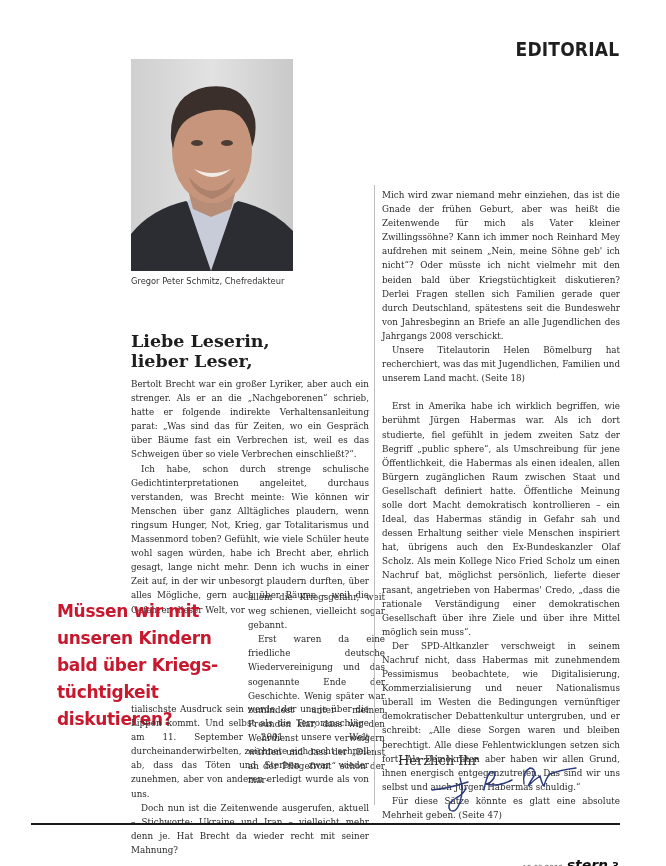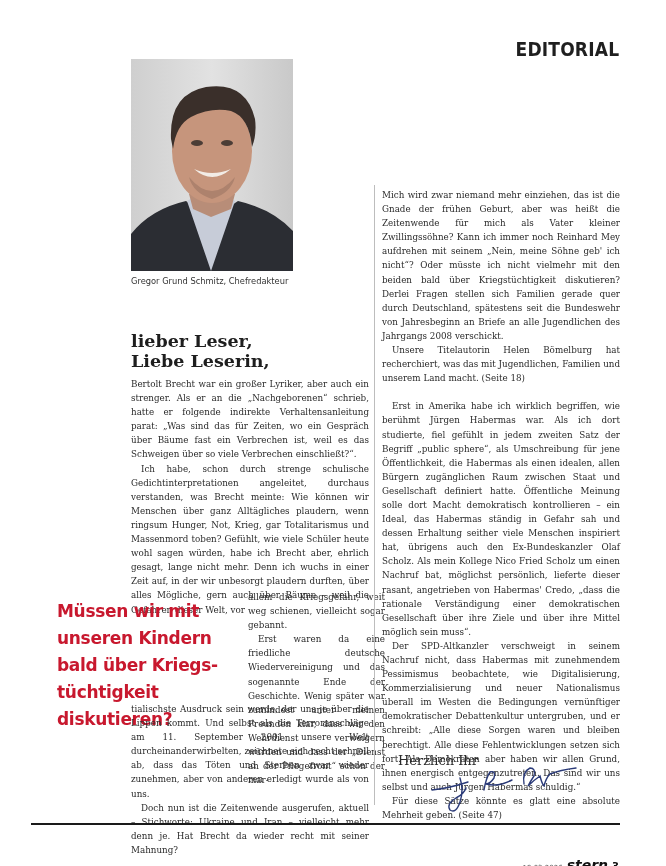--- a/index.html
+++ b/index.html
@@ -67,25 +67,25 @@
     <path d="M56 142 L80 212 L104 142 L92 135 L80 150 L68 135 Z" fill="#c7ccd8"></path>
     <path d="M58 135 L104 135 L100 150 L80 158 L62 150 Z" fill="#b88d78"></path>
     <ellipse cx="81" cy="92" rx="40" ry="52" fill="#c6957c"></ellipse>
     <path d="M40 80 Q38 35 75 28 Q115 22 124 60 Q126 75 121 88 Q118 58 100 52 Q80 48 60 58 Q45 66 42 90 Z" fill="#3a2f2a"></path>
     <ellipse cx="66" cy="84" rx="6" ry="3" fill="#4b3d36"></ellipse>
     <ellipse cx="96" cy="84" rx="6" ry="3" fill="#4b3d36"></ellipse>
     <path d="M63 110 Q81 126 100 110 Q81 118 63 110 Z" fill="#f2ece6"></path>
     <path d="M58 118 Q81 146 104 118 Q100 134 81 140 Q62 134 58 118 Z" fill="#8f6a5a" opacity="0.45"></path>
   </svg>
 </div>
-<div class="caption">Gregor Grund Schmitz, Chefredakteur</div>
+<div class="caption">Gregor Peter Schmitz, Chefredakteur</div>
 
 <div class="greeting">
+  <div>Liebe Leserin,</div>
   <div>lieber Leser,</div>
-  <div>Liebe Leserin,</div>
 </div>
 
 <div class="text col-left-top">
   <p>Bertolt Brecht war ein großer Lyriker, aber auch ein strenger. Als er an die „Nachgeborenen“ schrieb, hatte er folgende indirekte Verhaltensanleitung parat: „Was sind das für Zeiten, wo ein Gespräch über Bäume fast ein Verbrechen ist, weil es das Schweigen über so viele Verbrechen einschließt?“.</p>
   <p class="indent">Ich habe, schon durch strenge schulische Gedichtinterpretationen angeleitet, durchaus verstanden, was Brecht meinte: Wie können wir Menschen über ganz Alltägliches plaudern, wenn ringsum Hunger, Not, Krieg, gar Totalitarismus und Massenmord toben? Gefühlt, wie viele Schüler heute wohl sagen würden, habe ich Brecht aber, ehrlich gesagt, lange nicht mehr. Denn ich wuchs in einer Zeit auf, in der wir unbesorgt plaudern durften, über alles Mögliche, gern auch über Bäume – weil die Gefahren dieser Welt, vor</p>
 </div>
 
 <div class="pullquote">Müssen wir mit unseren Kindern bald über Kriegs­tüchtigkeit diskutieren?</div>
 
 <div class="text col-left-mid">

